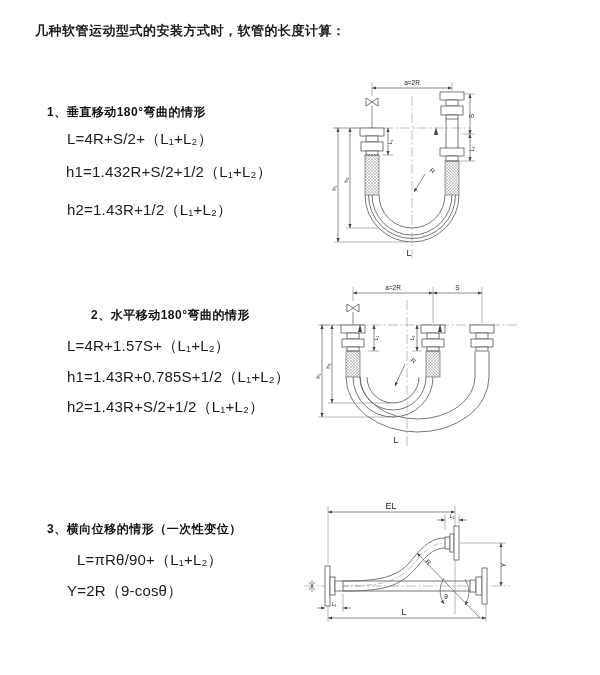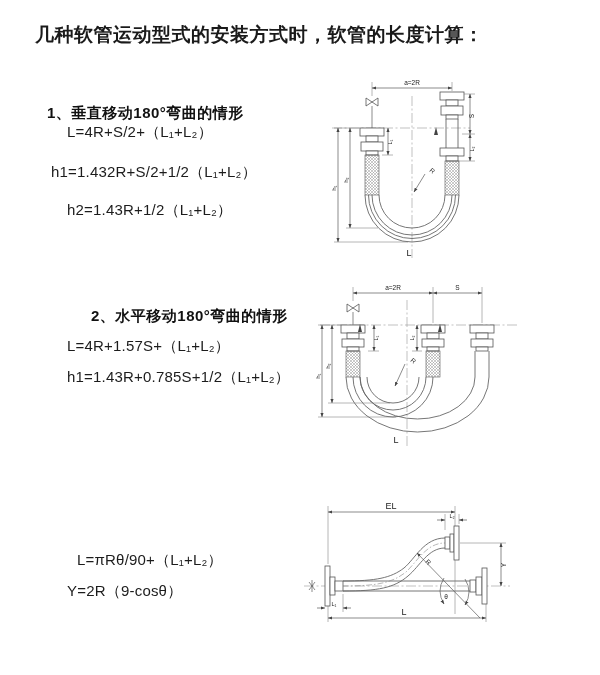--- a/index.html
+++ b/index.html
@@ -1,21 +1,21 @@
 <!DOCTYPE html>
 <html><head>
 <meta charset="utf-8">
 <style>
   * { margin:0; padding:0; box-sizing:border-box; }
   html,body { width:600px; height:675px; background:#ffffff; overflow:hidden;
               font-family:"Liberation Sans","DejaVu Sans",sans-serif; }
   .page { position:relative; width:600px; height:675px; background:#fff; color:#1a1a1a; }
-  .title { position:absolute; left:35px; top:22px; font-size:19px; font-weight:bold;
+  .title { position:absolute; left:35px; top:22px; font-size:13px; font-weight:bold;
            letter-spacing:0.5px; color:#1a1a1a; }
-  .heading { position:absolute; font-size:15px; font-weight:bold; color:#111; letter-spacing:0.5px; }
+  .heading { position:absolute; font-size:12px; font-weight:bold; color:#111; letter-spacing:0.5px; }
   .formula { position:absolute; font-size:15px; color:#1c1c1c; letter-spacing:0.2px; }
   .diagram { position:absolute; }
   svg { display:block; }
   svg text { fill:#222; font-family:"Liberation Sans","DejaVu Sans",sans-serif; }
   .dim   { stroke:#5a5a5a; stroke-width:0.7; fill:none; }
   .ext   { stroke:#7a7a7a; stroke-width:0.55; fill:none; }
   .hose  { stroke:#666; stroke-width:0.9; fill:none; }
   .fit   { stroke:#555; stroke-width:0.8; fill:#fff; }
   .chain { stroke:#999; stroke-width:0.6; fill:none; stroke-dasharray:10 2.5 2 2.5; }
   .hosec { stroke:#888; stroke-width:0.6; fill:none; stroke-dasharray:6 2 1.5 2; }
@@ -25,22 +25,22 @@
   .lbl-b { font-size:9px; }
 </style>
 </head>
 <body>
 
 <div class="page">
 
   <div class="title">几种软管运动型式的安装方式时，软管的长度计算：</div>
 
   <div class="heading" style="left:47px; top:104px;">1、垂直移动180°弯曲的情形</div>
-  <div class="formula" style="left:67px; top:123px;">L=4R+S/2+（L₁+L₂）</div>
-  <div class="formula" style="left:51px; top:163px;text-align:right;">h1=1.432R+S/2+1/2（L₁+L₂）</div>
+  <div class="formula" style="left:67px; top:130px;">L=4R+S/2+（L₁+L₂）</div>
+  <div class="formula" style="left:66px; top:163px;text-align:right;">h1=1.432R+S/2+1/2（L₁+L₂）</div>
   <div class="formula" style="left:67px; top:201px;">h2=1.43R+1/2（L₁+L₂）</div>
 
   <div class="diagram" style="left:312px; top:72px;">
     <svg width="180" height="190" viewBox="0 0 180 190">
       <defs>
         <marker id="arr1" viewBox="0 0 10 10" refX="9" refY="5" markerWidth="6.5" markerHeight="6.5" orient="auto-start-reverse">
           <path d="M0,1.5 L9.5,5 L0,8.5 z" class="arrfill"></path>
         </marker>
         <pattern id="braid1" width="3" height="3" patternUnits="userSpaceOnUse">
           <path d="M0,3 l3,-3 M0,0 l3,3" stroke="#8a8a8a" stroke-width="0.45"></path>
@@ -112,20 +112,21 @@
       <text class="lbl" x="117" y="99" transform="rotate(40 117 99)">R</text>
       <line class="dim" x1="113" y1="102" x2="102" y2="120" marker-end="url(#arr1)"></line>
 
       <text class="lbl-b" x="97" y="184" text-anchor="middle">L</text>
     </svg>
   </div>
 
   <div class="heading" style="left:47px; top:307px;margin-left:44px;">2、水平移动180°弯曲的情形</div>
   <div class="formula" style="left:67px; top:337px;">L=4R+1.57S+（L₁+L₂）</div>
   <div class="formula" style="left:67px; top:368px;">h1=1.43R+0.785S+1/2（L₁+L₂）</div>
+  <div class="formula" style="left:67px; top:398px;">h2=1.43R+S/2+1/2（L₁+L₂）</div>
 
   <div class="diagram" style="left:312px; top:280px;">
     <svg width="215" height="175" viewBox="0 0 215 175">
       <defs>
         <marker id="arr2" viewBox="0 0 10 10" refX="9" refY="5" markerWidth="6.5" markerHeight="6.5" orient="auto-start-reverse">
           <path d="M0,1.5 L9.5,5 L0,8.5 z" class="arrfill"></path>
         </marker>
         <pattern id="braid2" width="3" height="3" patternUnits="userSpaceOnUse">
           <path d="M0,3 l3,-3 M0,0 l3,3" stroke="#8a8a8a" stroke-width="0.45"></path>
         </pattern>
@@ -199,20 +200,21 @@
       <line class="ext" x1="100" y1="71" x2="110" y2="71"></line>
       <text class="lbl-s" x="102" y="58" text-anchor="middle" transform="rotate(-90 102 58)">L₂</text>
 
       <text class="lbl" x="98" y="81" transform="rotate(40 98 81)">R</text>
       <line class="dim" x1="93" y1="84" x2="83" y2="106" marker-end="url(#arr2)"></line>
 
       <text class="lbl-b" x="84" y="163" text-anchor="middle">L</text>
     </svg>
   </div>
 
+  <div class="heading" style="left:47px; top:521px;">3、横向位移的情形（一次性变位）</div>
   <div class="formula" style="left:67px; top:551px;margin-left:10px;">L=πRθ/90+（L₁+L₂）</div>
   <div class="formula" style="left:67px; top:582px;">Y=2R（9-cosθ）</div>
 
   <div class="diagram" style="left:298px; top:498px;">
     <svg width="295" height="135" viewBox="0 0 295 135">
       <defs>
         <marker id="arr3" viewBox="0 0 10 10" refX="9" refY="5" markerWidth="6.5" markerHeight="6.5" orient="auto-start-reverse">
           <path d="M0,1.5 L9.5,5 L0,8.5 z" class="arrfill"></path>
         </marker>
       </defs>

